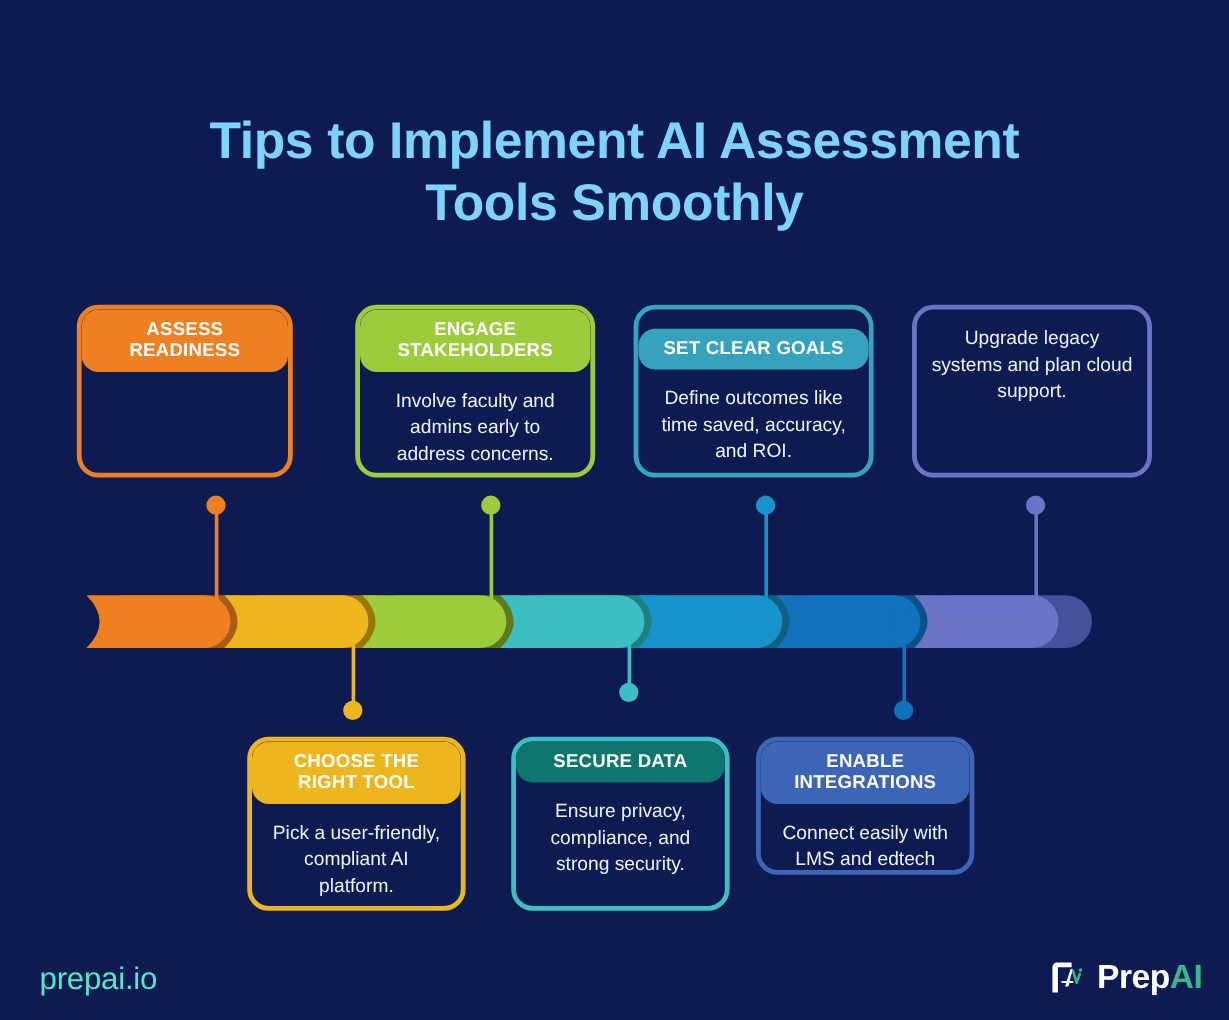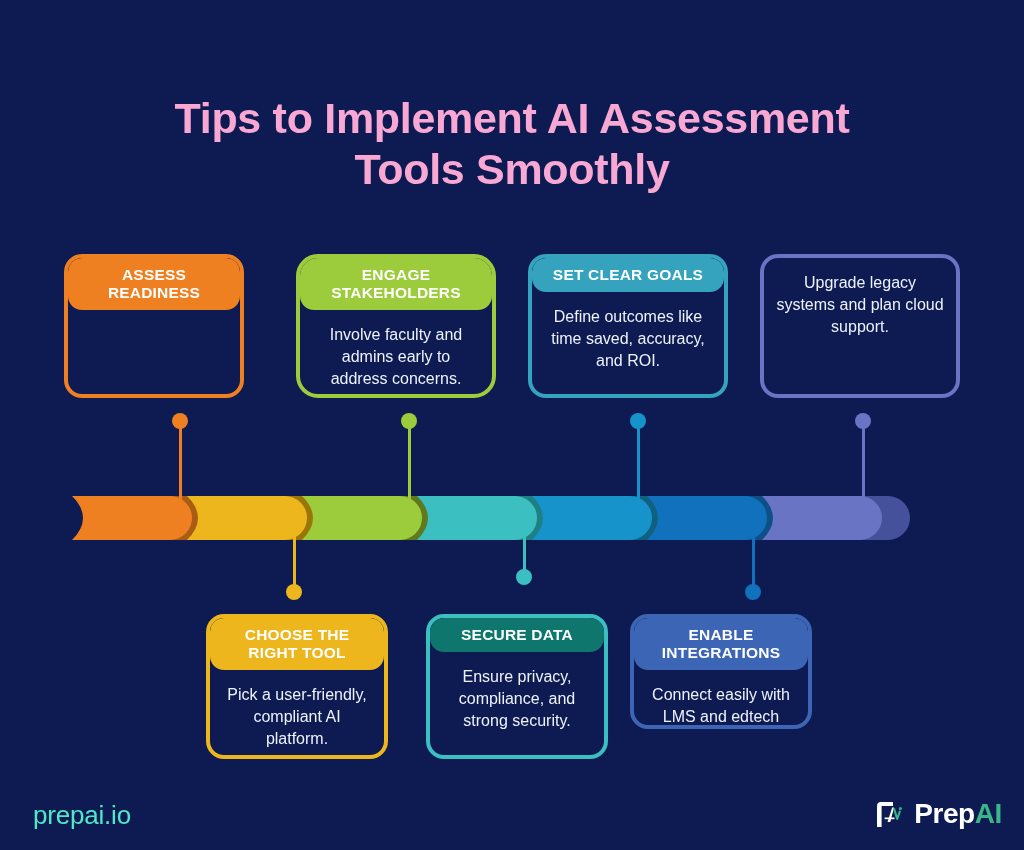--- a/index.html
+++ b/index.html
@@ -10,21 +10,21 @@
     font-family:"Liberation Sans", sans-serif;
     overflow:hidden;
     position:relative;
   }
 
   
   #title {
     position:absolute;
     top:93px; left:0; width:1024px;
     text-align:center;
-    color:#f9a8d4;
+    color:#7dd3fc;
     font-size:43px;
     font-weight:bold;
     line-height:1.18;
     letter-spacing:-0.3px;
     white-space:pre-line;
   }
 
   
   .card {
     position:absolute;
@@ -207,27 +207,27 @@
     <div class="conn-line" style="left: 751.5px; top: 518px; height: 74px; background: rgb(18, 113, 189);"></div>
     <div class="conn-dot" style="left: 745px; top: 584px; width: 16px; height: 16px; background: rgb(18, 113, 189);"></div>
     <div class="conn-line" style="left: 861.5px; top: 421px; height: 97px; background: rgb(105, 116, 196);"></div>
     <div class="conn-dot" style="left: 855px; top: 413px; width: 16px; height: 16px; background: rgb(105, 116, 196);"></div>
   </div>
 
 <div id="top-cards-layer">
     <div class="card" style="left: 64px; top: 254px; width: 180px; height: 144px; border-color: rgb(239, 128, 34);">
       <div class="card-header" style="background: rgb(239, 128, 34); white-space: pre-line;">ASSESS READINESS</div>
     </div>
-    <div class="card" style="left: 296px; top: 254px; width: 200px; height: 144px; border-color: rgb(156, 203, 59); border-radius: 22px;">
+    <div class="card" style="left: 296px; top: 254px; width: 200px; height: 144px; border-color: rgb(156, 203, 59);">
       <div class="card-header" style="background: rgb(156, 203, 59); white-space: pre-line;">ENGAGE
 STAKEHOLDERS</div>
       <div class="card-body">Involve faculty and admins early to address concerns.</div>
     </div>
     <div class="card" style="left: 528px; top: 254px; width: 200px; height: 144px; border-color: rgb(53, 163, 189);">
-      <div class="card-header" style="background: rgb(53, 163, 189); white-space: pre-line;">SET CLEAR GOALS</div>
+      <div class="card-header" style="background: rgb(53, 163, 189); white-space: pre-line; margin-top: 16px;">SET CLEAR GOALS</div>
       <div class="card-body">Define outcomes like time saved, accuracy, and ROI.</div>
     </div>
     <div class="card" style="left: 760px; top: 254px; width: 200px; height: 144px; border-color: rgb(105, 116, 196);">
       <div class="card-body">Upgrade legacy systems and plan cloud support.</div>
     </div>
   </div>
 <div id="bottom-cards-layer">
     <div class="card" style="left: 206px; top: 614px; width: 182px; height: 145px; border-color: rgb(237, 182, 29);">
       <div class="card-header" style="background: rgb(237, 182, 29); white-space: pre-line;">CHOOSE THE
 RIGHT TOOL</div>

